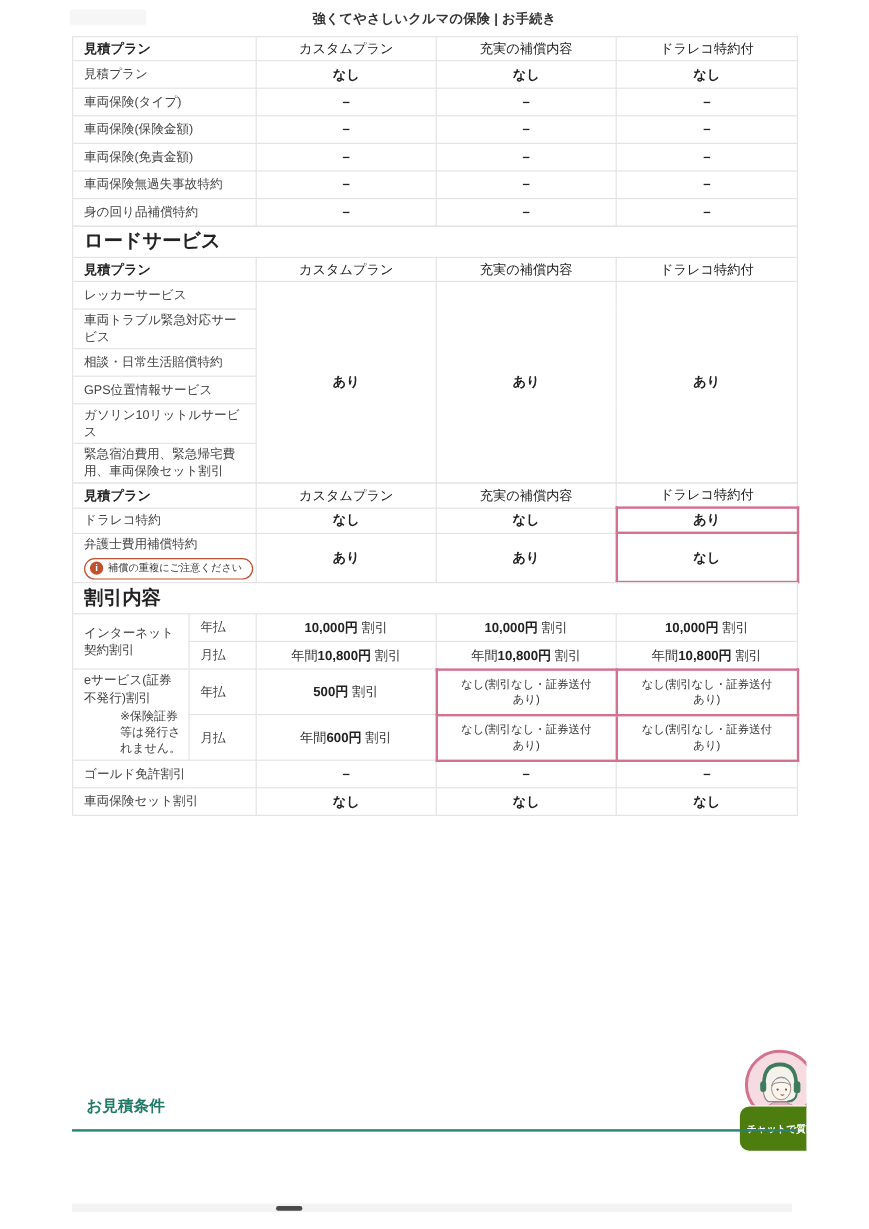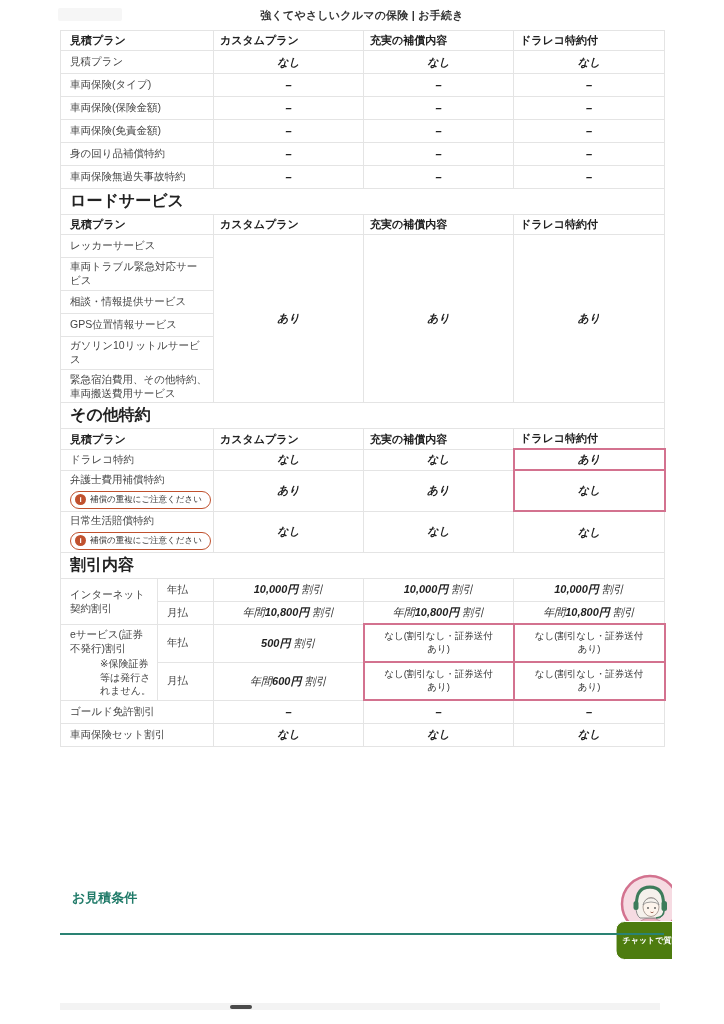--- a/index.html
+++ b/index.html
@@ -7,22 +7,22 @@
   .sheet { position: relative; width: 672px; height: 1024px; background: #fff; overflow: hidden; }
 
   .remnant-top { position: absolute; left: 58px; top: 8px; width: 64px; height: 13px; background: #f6f6f6; border-radius: 2px; }
 
   .content { position: absolute; left: 60px; top: 8px; width: 604px; }
   .title { text-align: center; font-size: 11px; font-weight: bold; color: #333; margin-bottom: 8px; letter-spacing: .2px; }
 
   table { border-collapse: collapse; table-layout: fixed; width: 604px; margin-top: -1px; }
   td { border: 1px solid #e4e4e4; font-size: 11px; color: #333; padding: 2px 6px; background: #fff; vertical-align: middle; }
   td.lbl { text-align: left; font-size: 10.5px; color: #444; padding-left: 9px; }
-  td.val { text-align: center; font-weight: bold; color: #222; font-style: italic; }
-  tr.hdr td { font-weight: bold; color: #222; height: 19px; text-align: left; font-size: 11px; }
+  td.val { text-align: center; font-weight: bold; color: #222; }
+  tr.hdr td { font-weight: normal; color: #222; height: 19px; text-align: center; font-size: 11px; }
   tr.hdr td.lbl { text-align: left; font-weight: bold; margin-top: 41px; }
   tr.secbar td { font-weight: bold; color: #222; height: 21px; font-size: 16px; padding-left: 9px; border-left: 1px solid #e4e4e4; border-right: 1px solid #e4e4e4; }
 
   tr.r-std td { height: 23px; }
   tr.r-hdr6 td { height: 19px; }
   tr.r-tall td { height: 33px; }
   tr.r-warn td { height: 41px; }
   tr.r-slim td { height: 19px; }
 
   td.hl { border: 2px solid #d3728f; }
@@ -36,21 +36,21 @@
   .warn-badge .i-ico { width: 11px; height: 11px; border-radius: 50%; background: #c0512e; color: #fff; font-size: 8px; font-weight: bold; display: inline-flex; align-items: center; justify-content: center; font-style: normal; flex: 0 0 auto; }
   .warn-badge .w-txt { font-size: 8.5px; color: #333; white-space: nowrap; }
 
   .eserv-note { font-size: 10px; color: #444; margin-top: 2px; line-height: 1.35; margin-left: 30px; }
   .lbl-line { line-height: 1.35; }
 
   .chat-widget { position: absolute; left: 620px; top: 874px; width: 62px; height: 72px; cursor: pointer; }
   .chat-avatar { width: 60px; height: 60px; }
   .chat-badge { position: absolute; left: 50%; transform: translateX(-50%); top: 47px; background: #4d7c0f; color: #fff; font-size: 8px; font-weight: bold; padding: 13px 6px; border-radius: 9px; border: 1.5px solid #fff; white-space: nowrap; }
 
-  .quote-section { position: absolute; left: 60px; top: 880px; width: 604px; border-bottom: 2px solid #2a8273; padding: 9px 0 26px 12px; }
+  .quote-section { position: absolute; left: 60px; top: 904px; width: 604px; border-bottom: 2px solid #2a8273; padding: 9px 0 10px 12px; }
   .quote-title { font-size: 13px; font-weight: bold; color: #1f7a68; }
 
   .page-number { position: absolute; left: 680px; top: 990px; font-size: 10.5px; color: #333; }
 
   .remnant-bottom { position: absolute; left: 60px; top: 1003px; width: 600px; height: 7px; background: #f3f3f3; }
   .remnant-dash { position: absolute; left: 170px; top: 2px; width: 22px; height: 4px; background: #4a4a4a; border-radius: 2px; }
 </style>
 </head>
 <body>
 
@@ -93,27 +93,27 @@
         <td class="val">–</td>
         <td class="val">–</td>
       </tr>
       <tr class="r-std">
         <td class="lbl">車両保険(免責金額)</td>
         <td class="val">–</td>
         <td class="val">–</td>
         <td class="val">–</td>
       </tr>
       <tr class="r-std">
+        <td class="lbl">車両保険無過失事故特約</td>
+        <td class="val">–</td>
+        <td class="val">–</td>
+        <td class="val">–</td>
+      </tr>
+      <tr class="r-std">
         <td class="lbl">身の回り品補償特約</td>
-        <td class="val">–</td>
-        <td class="val">–</td>
-        <td class="val">–</td>
-      </tr>
-      <tr class="r-std">
-        <td class="lbl">車両保険無過失事故特約</td>
         <td class="val">–</td>
         <td class="val">–</td>
         <td class="val">–</td>
       </tr>
     </tbody>
       </table>
 
     <table>
       <colgroup>
           <col style="width:153px">
@@ -134,45 +134,42 @@
       <tr class="r-std">
         <td class="lbl">レッカーサービス</td>
         <td class="val" rowspan="6">あり</td>
         <td class="val" rowspan="6">あり</td>
         <td class="val" rowspan="6">あり</td>
       </tr>
       <tr class="r-std">
         <td class="lbl">車両トラブル緊急対応サービス</td>
       </tr>
       <tr class="r-std">
-        <td class="lbl">相談・情報提供サービス</td>
+        <td class="lbl">相談・日常生活賠償特約</td>
       </tr>
       <tr class="r-std">
         <td class="lbl">GPS位置情報サービス</td>
       </tr>
       <tr class="r-std">
         <td class="lbl">ガソリン10リットルサービス</td>
       </tr>
       <tr class="r-tall">
-        <td class="lbl lbl-line">緊急宿泊費用、その他特約、車両搬送費用サービス</td>
+        <td class="lbl lbl-line">緊急宿泊費用、緊急帰宅費用、車両保険セット割引</td>
       </tr>
     </tbody>
       </table>
 
     <table>
       <colgroup>
           <col style="width:153px">
           <col style="width:150px">
           <col style="width:150px">
           <col style="width:151px">
         </colgroup>
       <tbody>
-          <tr class="secbar">
-        <td colspan="4">その他特約</td>
-      </tr>
       <tr class="hdr r-hdr6">
         <td class="lbl">見積プラン</td>
         <td>カスタムプラン</td>
         <td>充実の補償内容</td>
         <td>ドラレコ特約付</td>
       </tr>
       <tr class="r-slim">
         <td class="lbl">ドラレコ特約</td>
         <td class="val">なし</td>
         <td class="val">なし</td>
@@ -182,32 +179,20 @@
         <td class="lbl">
           <div>弁護士費用補償特約</div>
           <span class="warn-badge">
             <i class="i-ico">i</i>
             <span class="w-txt">補償の重複にご注意ください</span>
           </span>
         </td>
         <td class="val">あり</td>
         <td class="val">あり</td>
         <td class="val hl">なし</td>
-      </tr>
-      <tr class="r-warn">
-        <td class="lbl">
-          <div>日常生活賠償特約</div>
-          <span class="warn-badge">
-            <i class="i-ico">i</i>
-            <span class="w-txt">補償の重複にご注意ください</span>
-          </span>
-        </td>
-        <td class="val">なし</td>
-        <td class="val">なし</td>
-        <td class="val">なし</td>
       </tr>
     </tbody>
       </table>
 
     <table>
       <colgroup>
           <col style="width:97px">
           <col style="width:56px">
           <col style="width:150px">
           <col style="width:150px">

